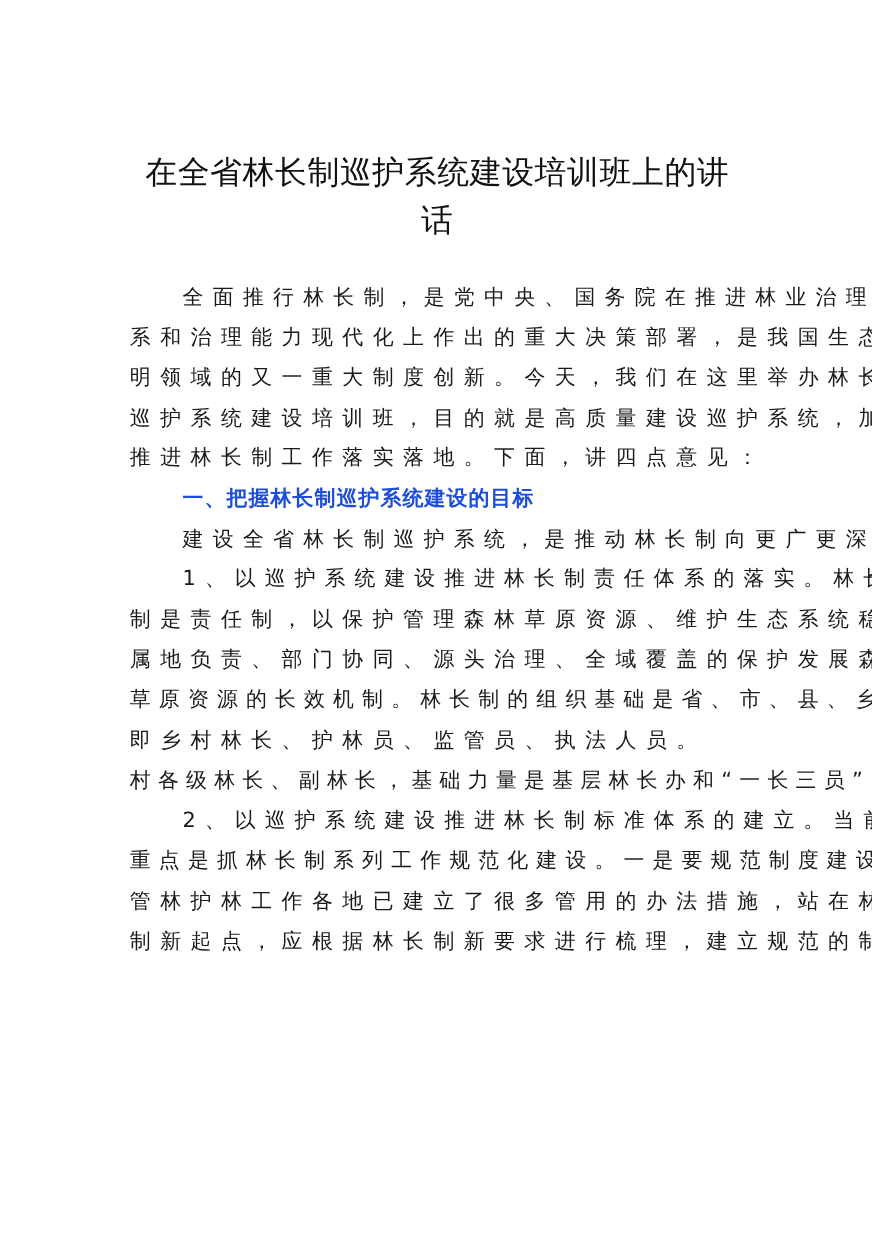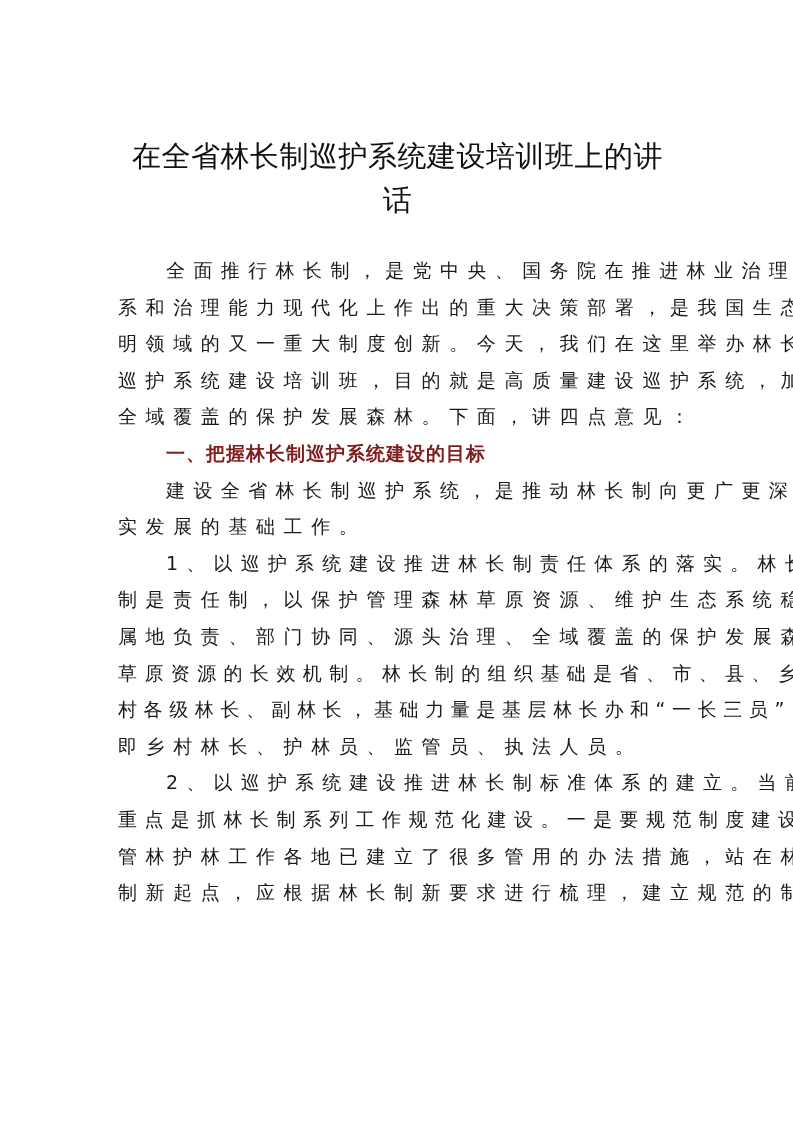--- a/index.html
+++ b/index.html
@@ -51,58 +51,57 @@
     }
     .spread {
       letter-spacing: 8.6px;
     }
     .indent {
       padding-left: 48px;
     }
     .heading {
       font-weight: bold;
       letter-spacing: 1px;
-      color: #7f1d1d;
+      color: #1d4ed8;
     }
   </style>
 </head>
 <body>
 
 <div class="page">
   <div class="title">
     <div>在全省林长制巡护系统建设培训班上的讲</div>
     <div>话</div>
   </div>
 
   <div class="body">
 
     <div>
       <span class="line spread indent" style="letter-spacing:8.4px">全面推行林长制，是党中央、国务院在推进林业治理体</span>
       <span class="line spread" style="letter-spacing:8.6px">系和治理能力现代化上作出的重大决策部署，是我国生态文</span>
       <span class="line spread" style="letter-spacing:8.6px">明领域的又一重大制度创新。今天，我们在这里举办林长制</span>
       <span class="line spread" style="letter-spacing:8.6px">巡护系统建设培训班，目的就是高质量建设巡护系统，加快</span>
-      <span class="line spread" style="letter-spacing:8.6px">全域覆盖的保护发展森林。下面，讲四点意见：</span>
+      <span class="line spread" style="letter-spacing:8.6px">推进林长制工作落实落地。下面，讲四点意见：</span>
     </div>
 
     <div>
       <span class="line heading indent">一、把握林长制巡护系统建设的目标</span>
     </div>
 
     <div>
       <span class="line spread indent" style="letter-spacing:8.4px">建设全省林长制巡护系统，是推动林长制向更广更深更</span>
-      <span class="line spread" style="letter-spacing:8.6px">实发展的基础工作。</span>
     </div>
 
     <div>
       <span class="line spread indent" style="letter-spacing:8.2px">1、以巡护系统建设推进林长制责任体系的落实。林长</span>
       <span class="line spread" style="letter-spacing:8.6px">制是责任制，以保护管理森林草原资源、维护生态系统稳定</span>
       <span class="line spread" style="letter-spacing:8.6px">属地负责、部门协同、源头治理、全域覆盖的保护发展森林</span>
       <span class="line spread" style="letter-spacing:7.4px">草原资源的长效机制。林长制的组织基础是省、市、县、乡、</span>
+      <span class="line spread" style="letter-spacing:8.6px">即乡村林长、护林员、监管员、执法人员。</span>
       <span class="line spread" style="letter-spacing:6.6px">村各级林长、副林长，基础力量是基层林长办和“一长三员”</span>
-      <span class="line spread" style="letter-spacing:8.6px">即乡村林长、护林员、监管员、执法人员。</span>
     </div>
 
     <div>
       <span class="line spread indent" style="letter-spacing:8.2px">2、以巡护系统建设推进林长制标准体系的建立。当前</span>
       <span class="line spread" style="letter-spacing:7.4px">重点是抓林长制系列工作规范化建设。一是要规范制度建设。</span>
       <span class="line spread" style="letter-spacing:8.6px">管林护林工作各地已建立了很多管用的办法措施，站在林长</span>
       <span class="line spread" style="letter-spacing:8.6px">制新起点，应根据林长制新要求进行梳理，建立规范的制度</span>
     </div>
   </div>
 </div>

